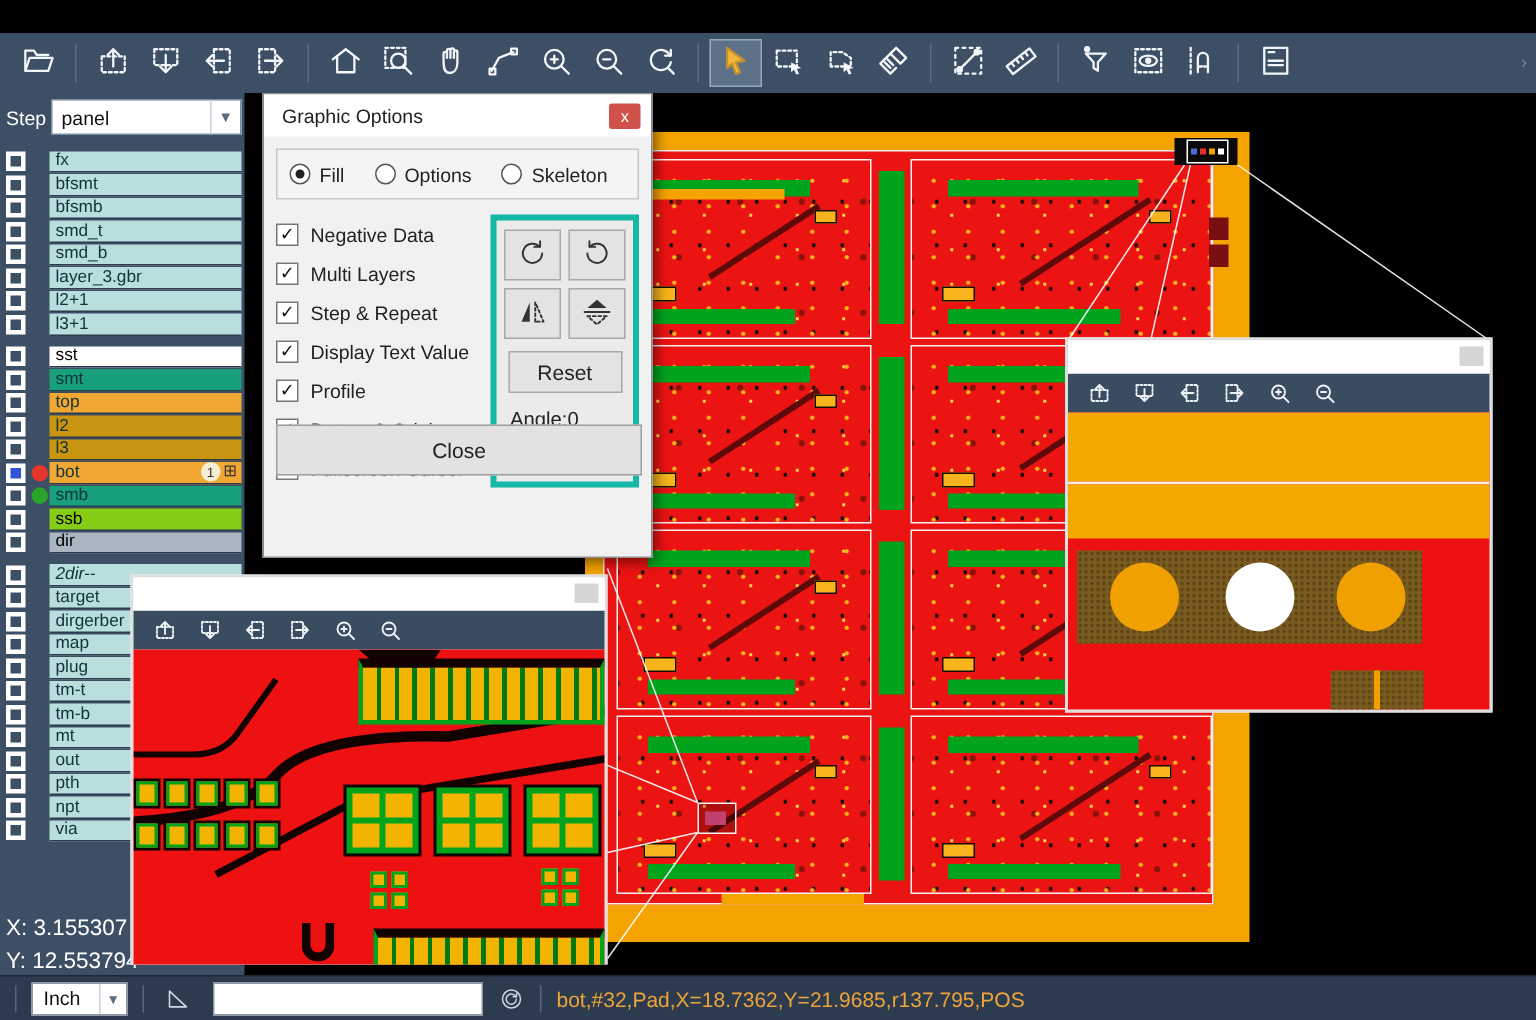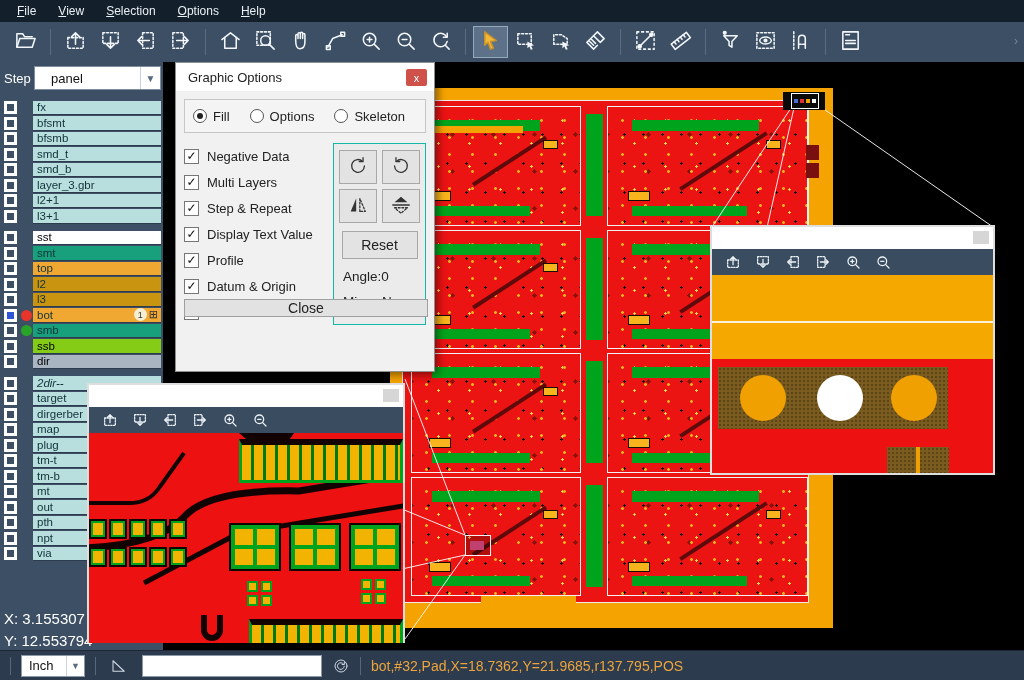--- a/index.html
+++ b/index.html
@@ -20,21 +20,21 @@
           background:transparent; border:1px solid transparent; color:#f2f6fa; }
   .tbtn.active { background:#5d7188; border:1px solid #95a9be; }
   .tsep { width:1px; height:26px; background:#5a6c80; margin:0 7px; flex:0 0 1px; }
   .overflow-arrow { position:absolute; right:6px; top:12px; color:#76889c; font-size:12px; }
 
   
   .sidebar { position:absolute; left:0; top:62px; width:163px; height:588px; background:#3d4f64; z-index:5; }
   .step-row { height:32px; display:flex; align-items:center; padding:4px 2px 4px 4px; }
   .step-label { color:#fff; font-size:13px; width:30px; }
   .step-select { flex:1; height:24px; background:#fff; border:1px solid #7d8da0; display:flex; align-items:center; }
-  .step-select .val { flex:1; font-size:13px; color:#111; padding-left:16px; }
+  .step-select .val { flex:1; font-size:13px; color:#111; padding-left:6px; }
   .step-select .chev { width:20px; height:100%; border-left:1px solid #c9d2da; color:#5a6c80;
                        display:flex; align-items:center; justify-content:center; font-size:10px; }
   .lgroup { margin-top:6px; }
   .lrow { height:15.5px; display:flex; align-items:center; }
   .cbcell { width:20px; display:flex; justify-content:center; }
   .cb { width:13px; height:13px; border:3px solid #fff; background:#3d4f64; }
   .cb.on { background:#2f55d4; }
   .indcell { width:13px; display:flex; justify-content:center; }
   .dot { width:11px; height:11px; border-radius:50%; }
   .lname { flex:1; height:14.5px; font-size:11.5px; color:#10333a; padding-left:4px; margin-right:2px;
@@ -113,28 +113,28 @@
   .width-label { color:#333; margin:4px 0 6px 2px; }
   .radio-group { border:1px solid #c6c6c6; background:#f4f4f4; height:34px; display:flex; align-items:center; padding:0 8px; }
   .radio { display:flex; align-items:center; margin-right:20px; color:#222; }
   .rdot { width:14px; height:14px; border:1px solid #555; border-radius:50%; margin-right:6px; background:#fff; position:relative; }
   .rdot.sel::after { content:""; position:absolute; left:3px; top:3px; width:6px; height:6px; border-radius:50%; background:#222; }
   .dlg-cols { display:flex; margin-top:10px; }
   .dlg-checks { width:152px; }
   .dcheck { display:flex; align-items:center; height:26px; color:#222; white-space:nowrap; }
   .dbox { width:15px; height:15px; background:#fff; border:1px solid #767676; margin-right:8px;
           font-size:12px; color:#111; display:flex; align-items:center; justify-content:center; flex:0 0 15px; }
-  .dlg-right { flex:1; background:#ebebeb; border:1px solid #14b8a6; padding:6px 5px; }
+  .dlg-right { flex:1; background:#ebebeb; border:4px solid #14b8a6; padding:6px 5px; }
   .xf-grid { display:grid; grid-template-columns:38px 38px; gap:5px; justify-content:center; }
   .xfbtn { width:38px; height:34px; background:#e3e3e3; border:1px solid #a8a8a8; color:#333;
            display:flex; align-items:center; justify-content:center; }
   .reset-btn { display:block; width:76px; height:28px; margin:8px auto 0; background:#e3e3e3; border:1px solid #a8a8a8;
                font-size:14px; color:#222; font-family:"Liberation Sans",sans-serif; }
   .angle-text, .mirror-text { font-size:13.5px; color:#222; margin:10px 0 0 4px; }
-  .dlg-close-btn { position:absolute; left:8px; bottom:8px; width:244px; height:18px; background:#e2e2e2;
+  .dlg-close-btn { position:absolute; left:8px; bottom:8px; width:244px; height:34px; background:#e2e2e2;
                    border:1px solid #9f9f9f; font-size:14px; color:#222; font-family:"Liberation Sans",sans-serif; }
 
   
   .statusbar { position:absolute; left:0; bottom:0; width:1024px; height:30px; background:#2c3b4d;
                border-top:1px solid #1c2835; display:flex; align-items:center; z-index:40; }
   .ssep { width:1px; height:18px; background:#55687c; margin:0 10px; flex:0 0 1px; }
   .unit-select { width:64px; height:22px; background:#fff; border:1px solid #8b99a8; display:flex; align-items:center; }
   .unit-select .val { flex:1; font-size:13px; color:#111; padding-left:7px; }
   .unit-select .chev { width:18px; height:100%; border-left:1px solid #ccd4dc; color:#5a6c80; display:flex;
                        align-items:center; justify-content:center; font-size:9px; }
@@ -142,27 +142,20 @@
   .cmd-input { width:180px; height:22px; border:1px solid #8b99a8; background:#fff; margin-left:10px;
                font-size:13px; padding:0 6px; font-family:"Liberation Sans",sans-serif; }
   .refresh-ic { color:#cfd9e2; display:flex; margin-left:10px; }
   .status-msg { color:#eda43c; font-size:14px; white-space:nowrap; }
 </style>
 </head>
 <body>
 
 <div class="app">
 
-  <div class="menubar">
-      <span class="menu-item"><u>F</u>ile</span>
-      <span class="menu-item"><u>V</u>iew</span>
-      <span class="menu-item"><u>S</u>election</span>
-      <span class="menu-item"><u>O</u>ptions</span>
-      <span class="menu-item"><u>H</u>elp</span>
-    </div>
 
   <div class="toolbar">
     <span class="overflow-arrow">›</span>
   <button class="tbtn">
         <span><svg width="23" height="23" viewBox="0 0 24 24" fill="none" stroke="currentColor" stroke-width="1.6" stroke-linecap="round" stroke-linejoin="round">
             <path d="M3 19V5h6l2 3h8"></path>
             <path d="M3 19l3-9h16l-3 9z"></path>
           </svg></span>
       </button>
       <span class="tsep"></span>

